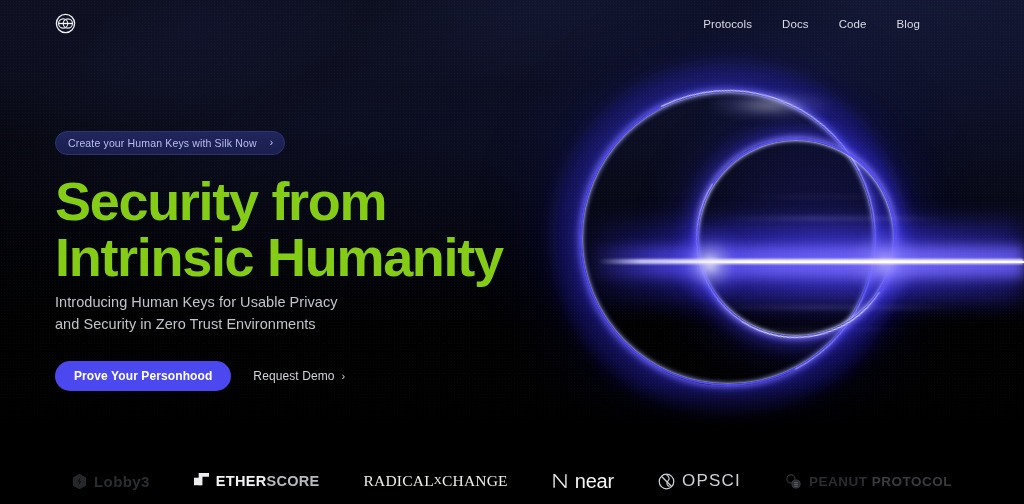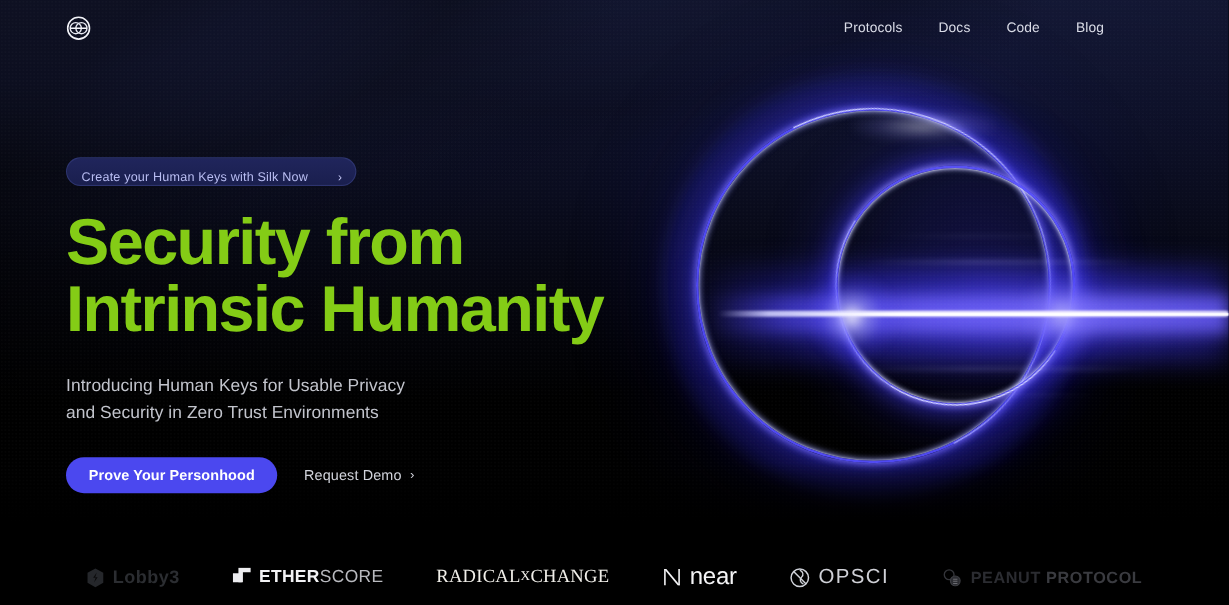--- a/index.html
+++ b/index.html
@@ -170,41 +170,41 @@
   }
   .nav-link {
     color:#d9dbe6; font-size:11.5px; letter-spacing:.1px;
     cursor:pointer; text-decoration:none; white-space:nowrap;
   }
 
   
   .hero { position:absolute; left:55px; top:131px; width:520px; z-index:8; }
 
   .pill {
-    display:inline-flex; align-items:flex-end; gap:25px;
+    display:inline-flex; align-items:center; gap:13px;
     height:24px; padding:0 11px 0 12px;
     border-radius:14px;
     background:linear-gradient(180deg, #20255c 0%, #1a1f4e 100%);
     border:1px solid #2d3470;
     cursor:pointer;
   }
   .pill-label { color:#b9bdf2; font-size:10.5px; letter-spacing:.15px; white-space:nowrap; }
   .pill-chev { color:#c6c9f7; font-size:10px; line-height:1; }
 
   .headline {
     margin-top:19px;
     color:#84cc16;
     font-size:54px;
     line-height:1.03;
     font-weight:bold;
     letter-spacing:-1.3px;
     white-space:pre-line;
   }
   .subhead {
-    margin-top:26px;
+    margin-top:7px;
     color:#c2c4cc;
     font-size:14.5px;
     line-height:1.48;
     letter-spacing:.05px;
     white-space:pre-line;
   }
 
   .cta-row { margin-top:26px; display:flex; gap:22px; }
   .btn-primary {
     display:inline-flex; align-items:center; justify-content:center;
@@ -233,21 +233,21 @@
     cursor:pointer;
     white-space:nowrap;
   }
   .brand-name { font-size:14.5px; font-weight:bold; letter-spacing:.2px; }
   .brand-ico { display:flex; align-items:center; }
 
   
   .b-lobby3 { opacity:1; }
   .b-lobby3 .brand-name { color:#2b2d31; font-size:15px; letter-spacing:.4px; }
   .b-ether .brand-name { color:#f2f2f4; letter-spacing:.3px; }
-  .b-ether .lt { color:#b9babf; font-weight:normal; }
+  .b-ether .lt { color:#b9babf; font-weight:bold; }
   .b-radical .brand-name {
     color:#f0eee9; font-family:"Liberation Serif", serif;
     font-size:15.5px; letter-spacing:.2px; font-weight:normal;
   }
   .b-radical .sup { font-size:11px; vertical-align:2px; }
   .b-near .brand-name { color:#f4f4f6; font-weight:normal; font-size:20px; letter-spacing:-.2px; }
   .b-passport .brand-name { color:#e2e3e8; font-weight:normal; font-size:16px; letter-spacing:.1px; }
   .b-opsci .brand-name { color:#cfd0d6; font-size:17px; letter-spacing:1.2px; font-weight:normal; }
   .b-peanut { opacity:1; }
   .b-peanut .brand-name { color:#3a3b40; font-size:13.5px; letter-spacing:.5px; }

